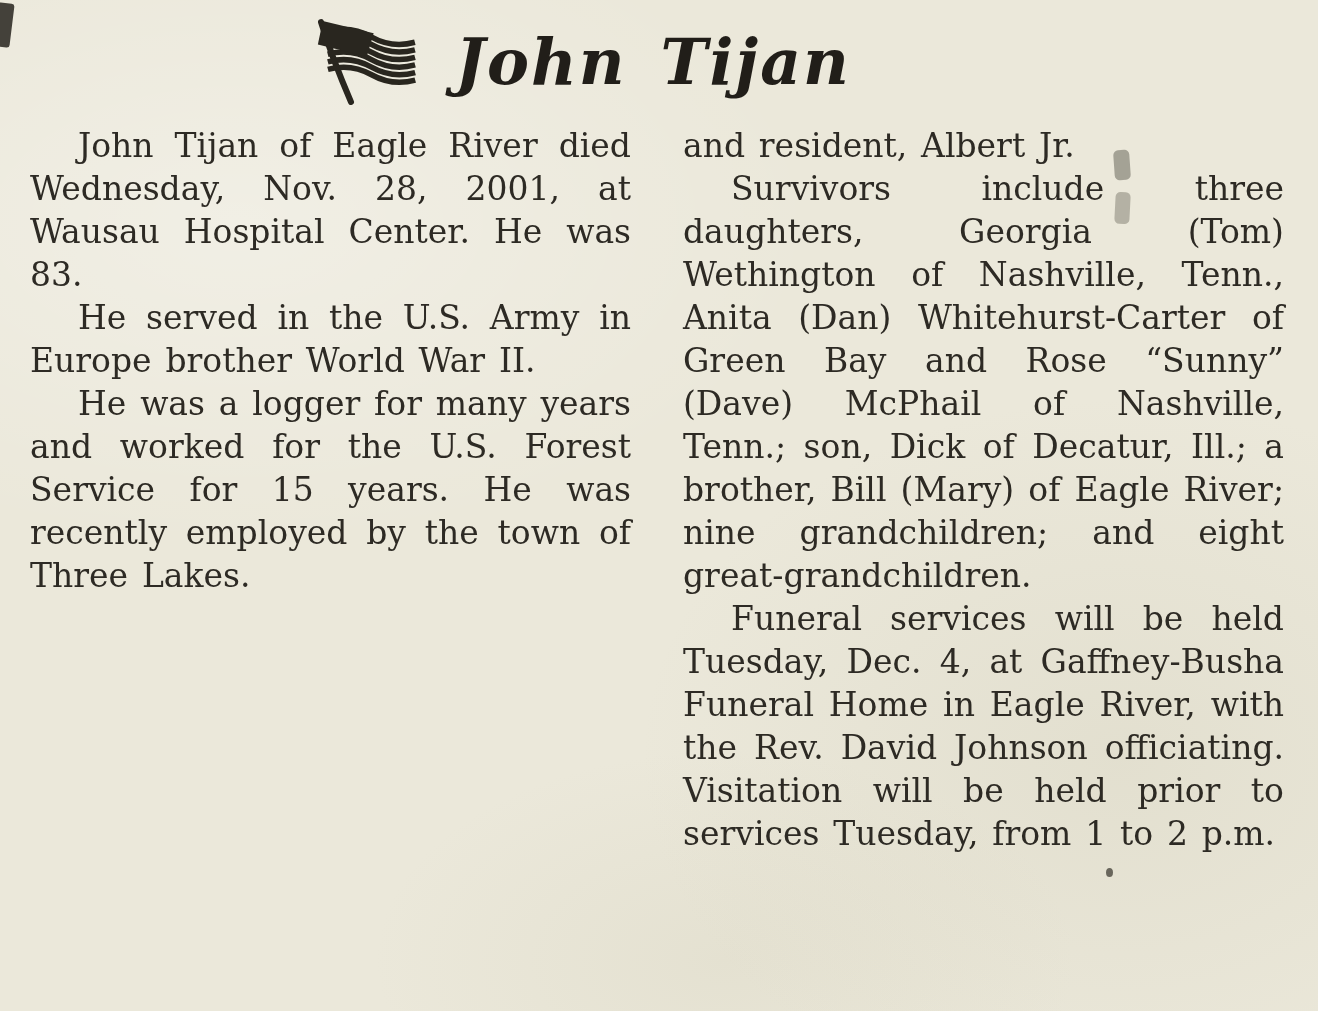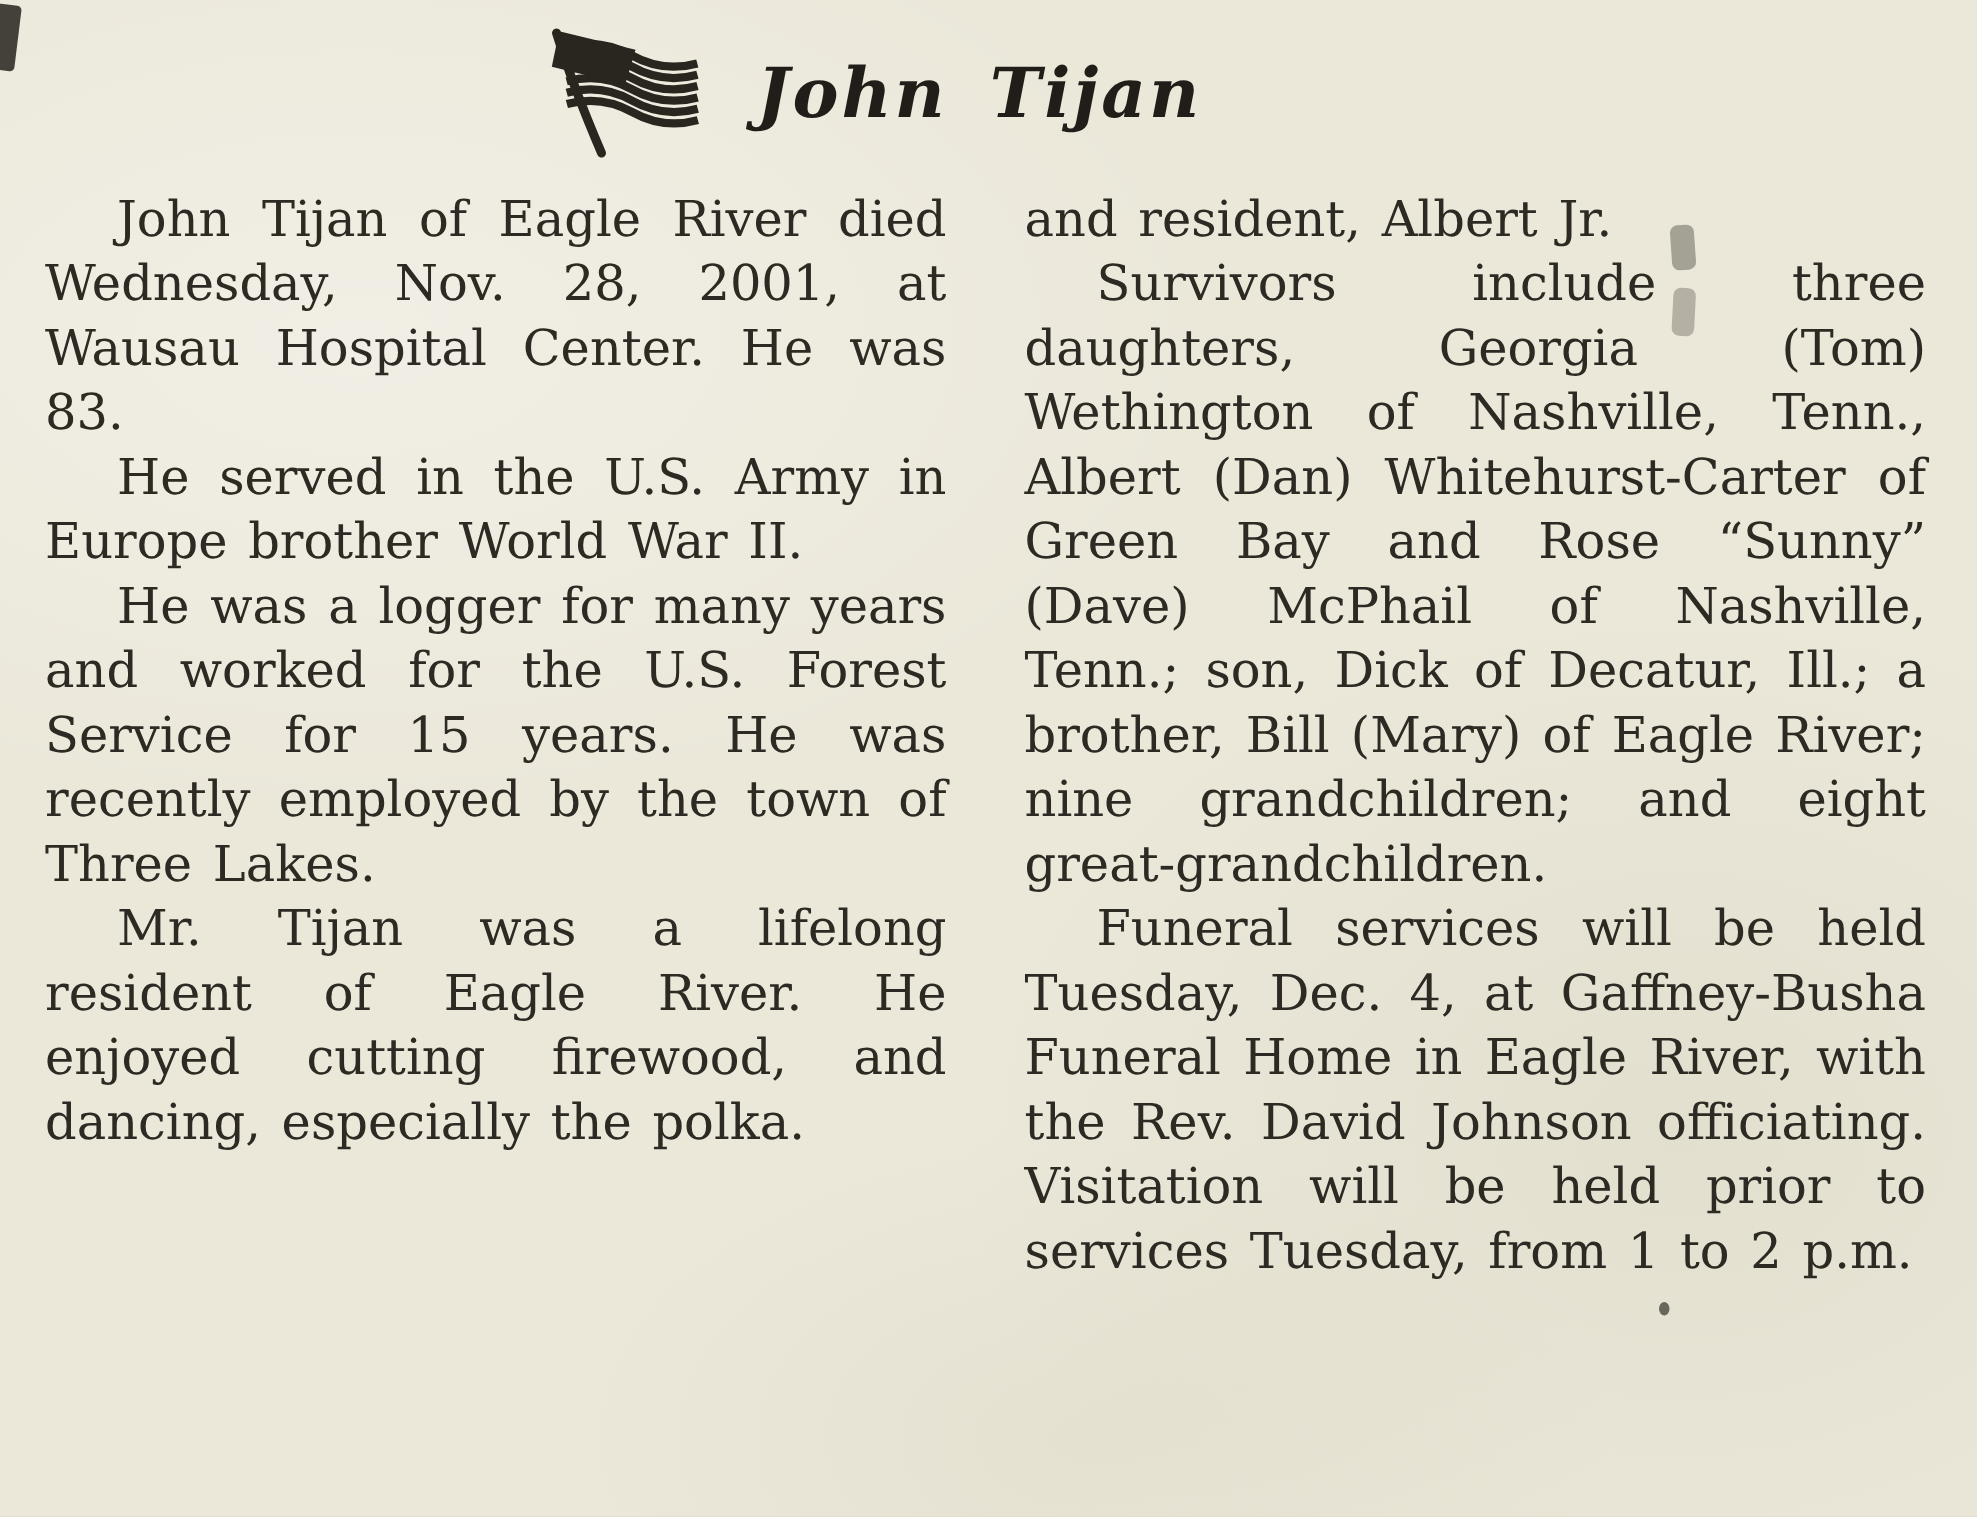--- a/index.html
+++ b/index.html
@@ -42,21 +42,21 @@
     align-items: center;
     justify-content: center;
     padding-top: 14px;
     height: 96px;
     transform: translateX(-80px);
   }
   .flag { display: inline-block; width: 122px; height: 88px; margin-right: 26px; flex: 0 0 auto; }
   .flag svg { width: 100%; height: 100%; }
   .title {
     margin: 0;
-    font-size: 46px;
+    font-size: 63px;
     font-style: italic;
     font-weight: bold;
     letter-spacing: 2px;
     color: #211e19;
     word-spacing: 10px;
   }
 
   .columns {
     display: flex;
     gap: 52px;
@@ -106,23 +106,22 @@
     </span>
     <h1 class="title">John Tijan</h1>
   </header>
 
   <main class="columns">
 
     <section class="col">
       <p class="para">John Tijan of Eagle River died Wednesday, Nov. 28, 2001, at Wausau Hospital Center. He was 83.</p>
       <p class="para">He served in the U.S. Army in Europe brother World War II.</p>
       <p class="para">He was a logger for many years and worked for the U.S. Forest Service for 15 years. He was recently employed by the town of Three Lakes.</p>
-      <p class="para">Mr. Tijan was a lifelong resident of Eagle River. He enjoyed cutting firewood, and dancing, especially the polka.</p>
     </section>
 
     <section class="col">
       <p class="para cont">and resident, Albert Jr.</p>
-      <p class="para">Survivors include three daughters, Georgia (Tom) Wethington of Nashville, Tenn., Albert (Dan) Whitehurst-Carter of Green Bay and Rose “Sunny” (Dave) McPhail of Nashville, Tenn.; son, Dick of Decatur, Ill.; a brother, Bill (Mary) of Eagle River; nine grandchildren; and eight great-grandchildren.</p>
+      <p class="para">Survivors include three daughters, Georgia (Tom) Wethington of Nashville, Tenn., Anita (Dan) Whitehurst-Carter of Green Bay and Rose “Sunny” (Dave) McPhail of Nashville, Tenn.; son, Dick of Decatur, Ill.; a brother, Bill (Mary) of Eagle River; nine grandchildren; and eight great-grandchildren.</p>
       <p class="para">Funeral services will be held Tuesday, Dec. 4, at Gaffney-Busha Funeral Home in Eagle River, with the Rev. David Johnson officiating. Visitation will be held prior to services Tuesday, from 1 to 2 p.m.</p>
     </section>
 
   </main>
 </div>
 
 </body></html>

